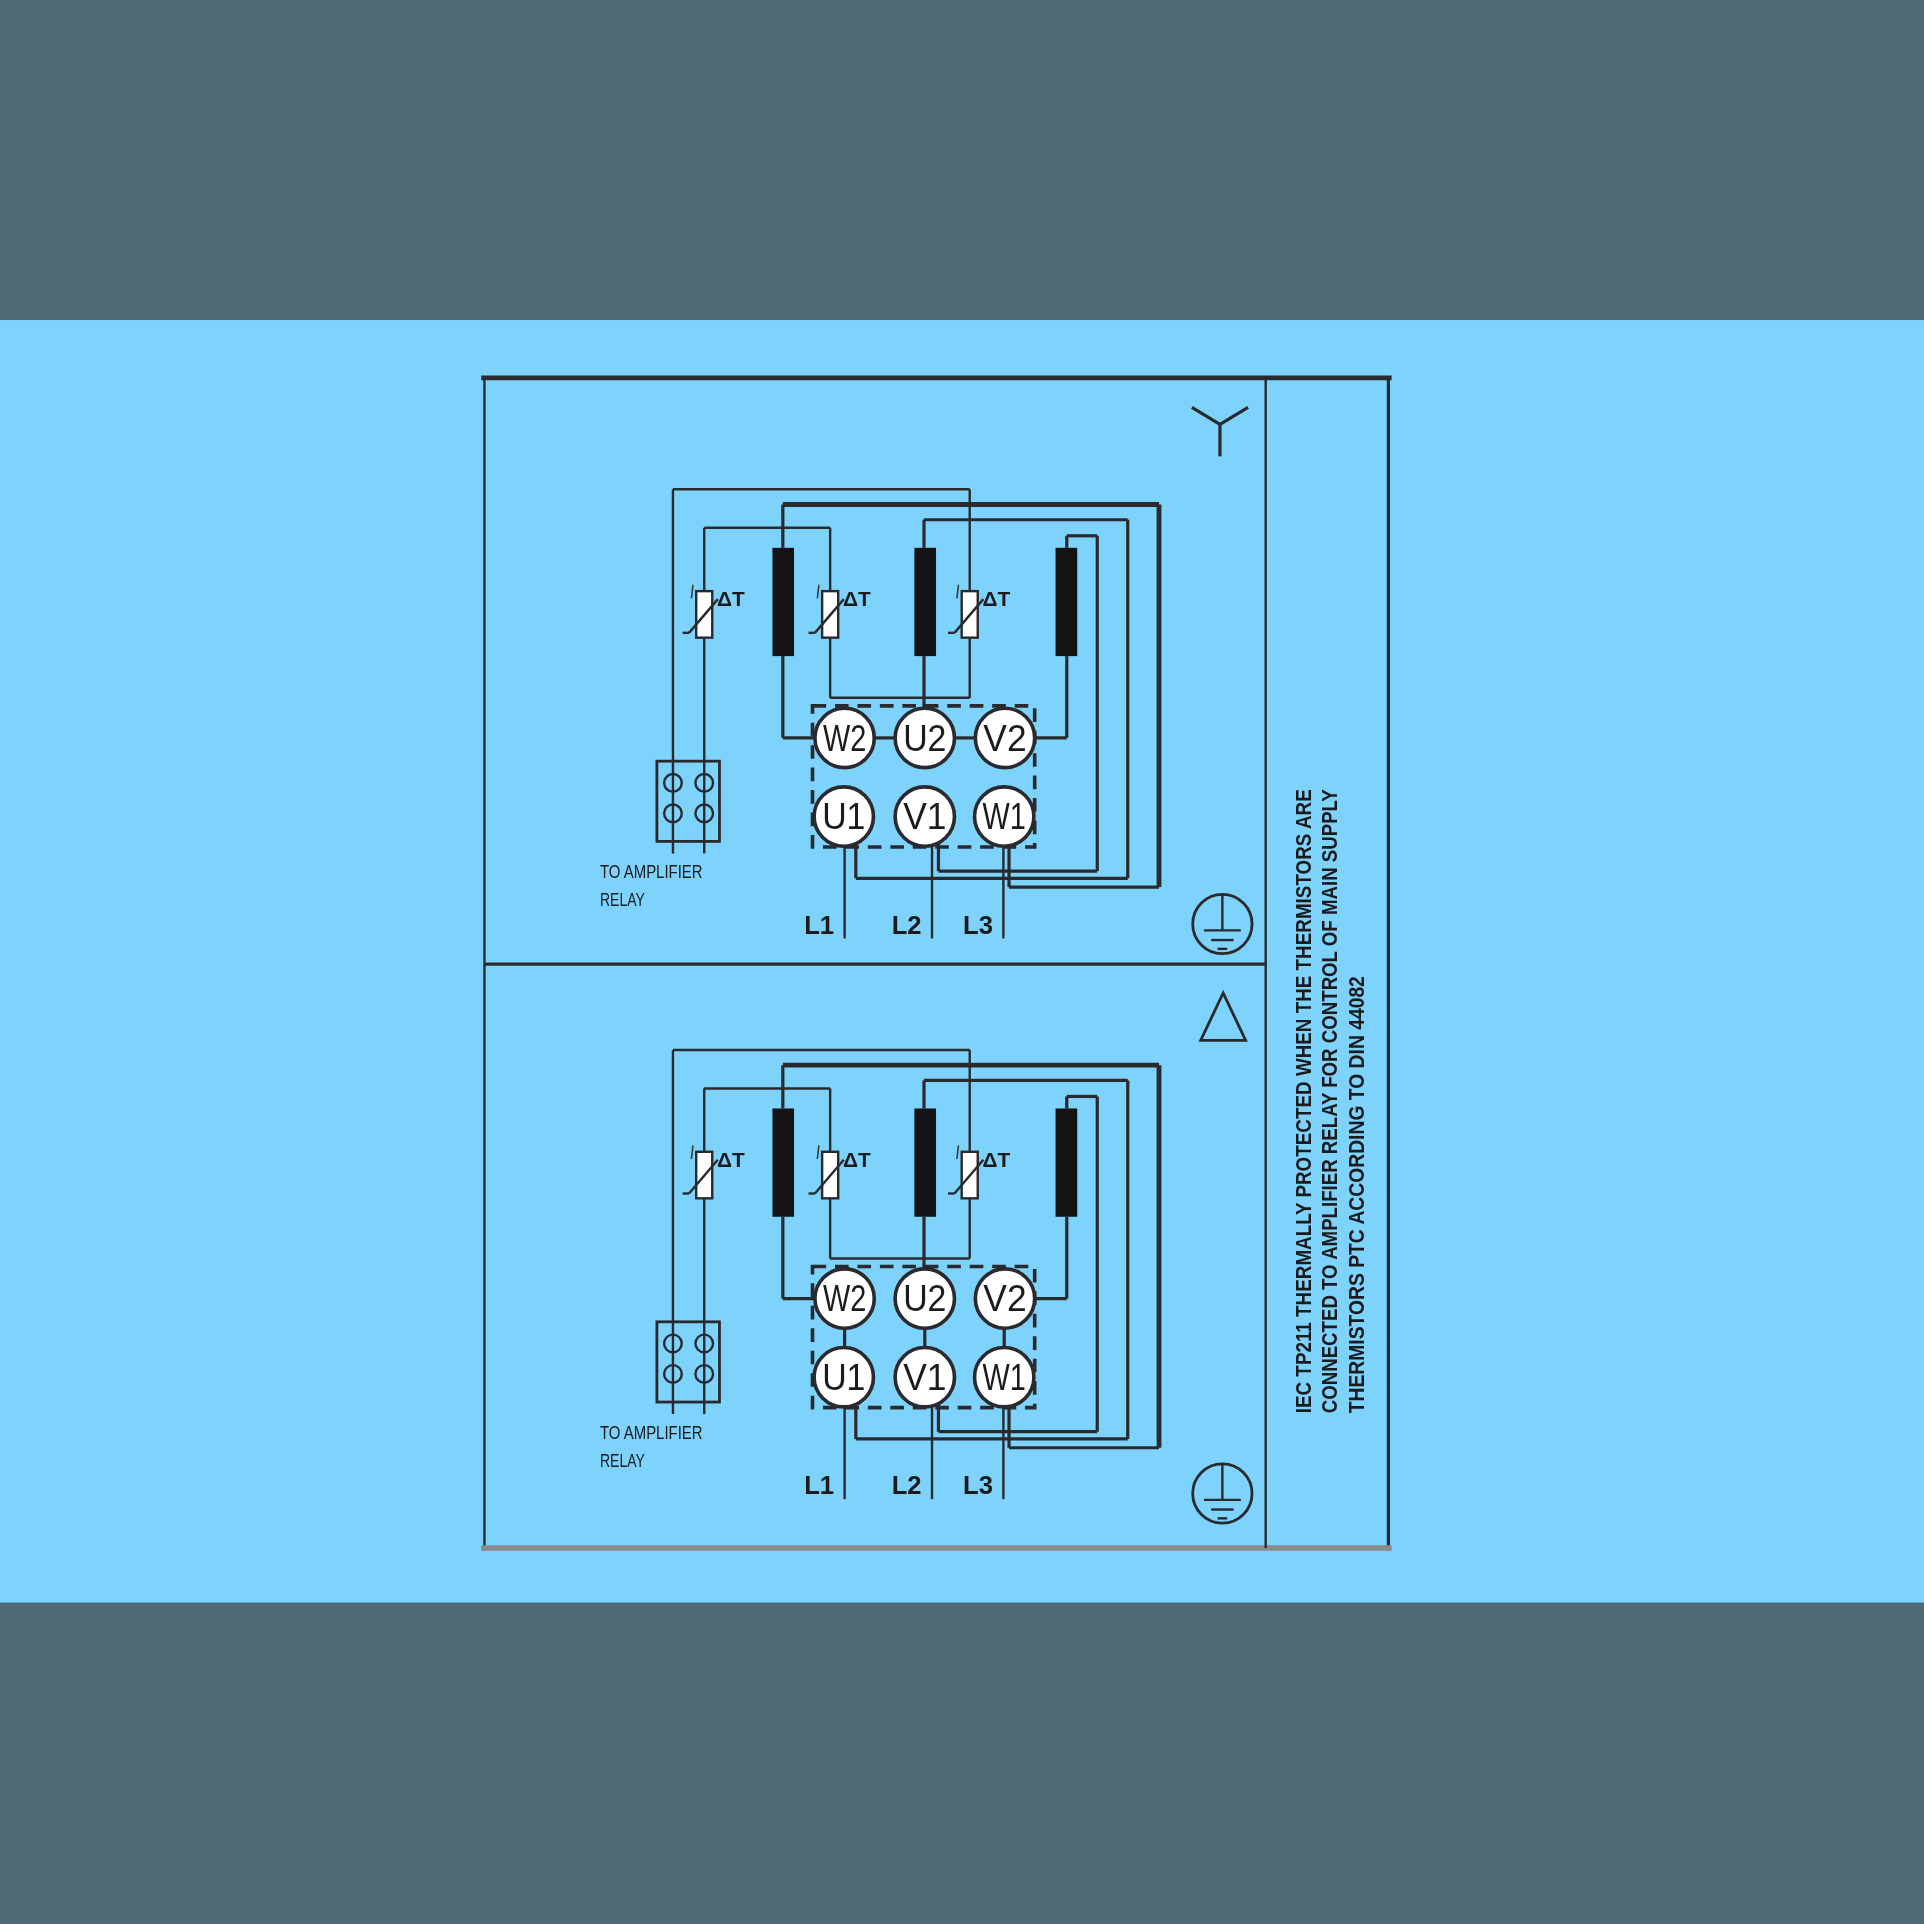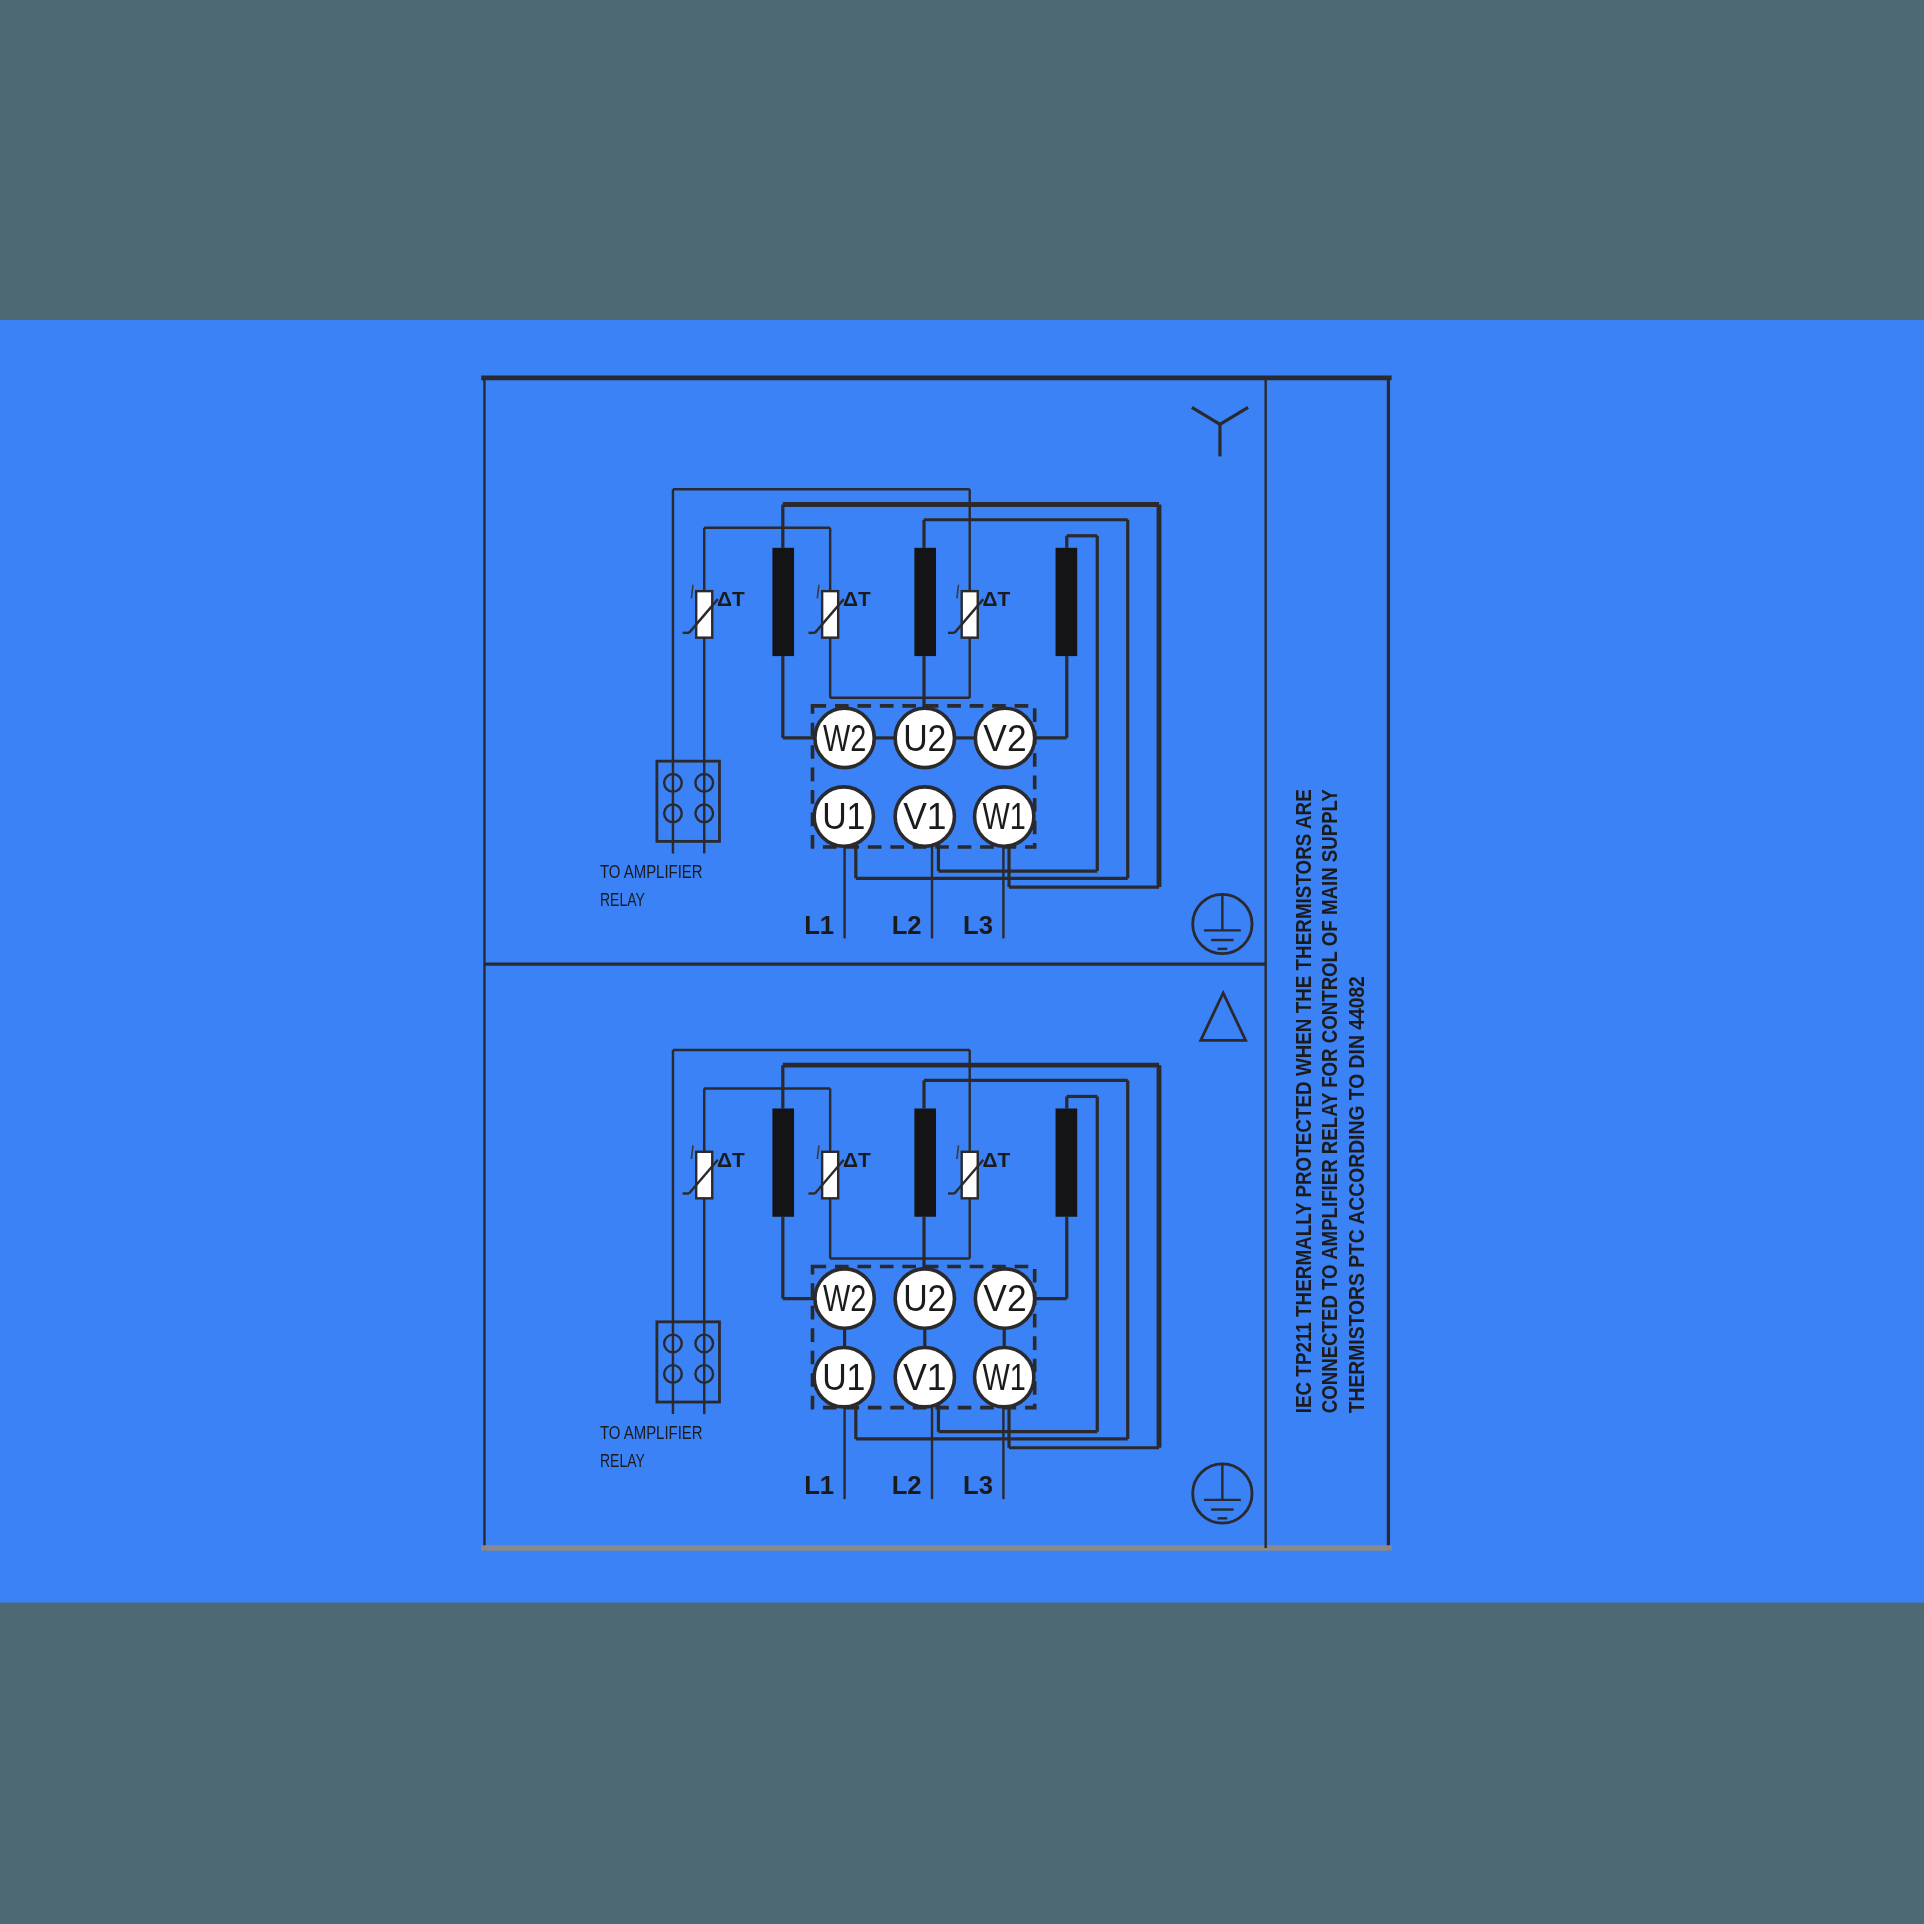--- a/index.html
+++ b/index.html
@@ -1,16 +1,16 @@
 <!DOCTYPE html>
 <html style="font-size:13px"><head>
 <meta charset="utf-8">
 <style>
   html,body{margin:0;padding:0;background:#ffffff;}
-  .page{position:relative;width:1925px;height:1925px;background:#3b82f6;overflow:hidden;}
+  .page{position:relative;width:1925px;height:1925px;background:#7dd3fc;overflow:hidden;}
   svg{display:block;width:1925px;height:1925px;}
   svg text{font-family:"Liberation Sans", sans-serif;fill:#1b1b1e;}
 </style>
 </head>
 <body>
 
 <div class="page">
   <svg id="diagram" viewBox="0 0 2400 2400">
       <rect x="0" y="0" width="2400" height="399" fill="#4d6973"></rect>
       <rect x="0" y="1998" width="2400" height="402" fill="#4d6973"></rect>

